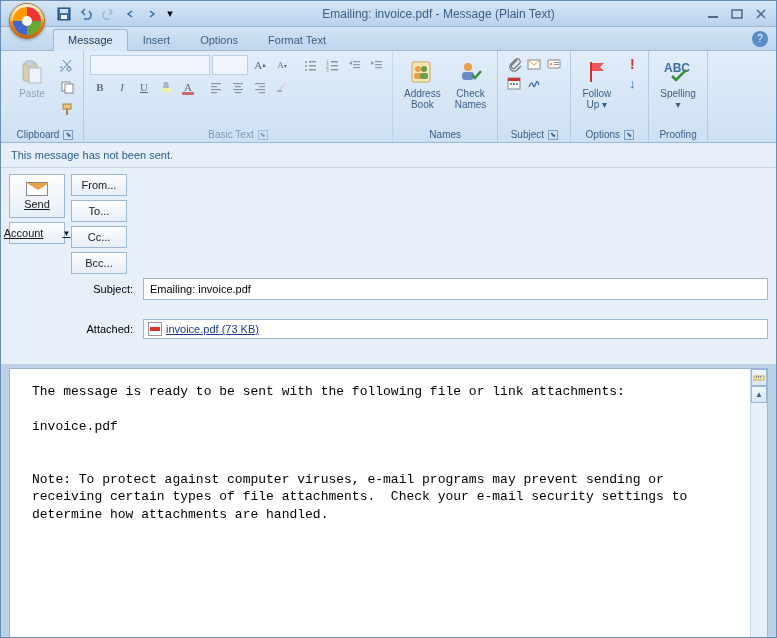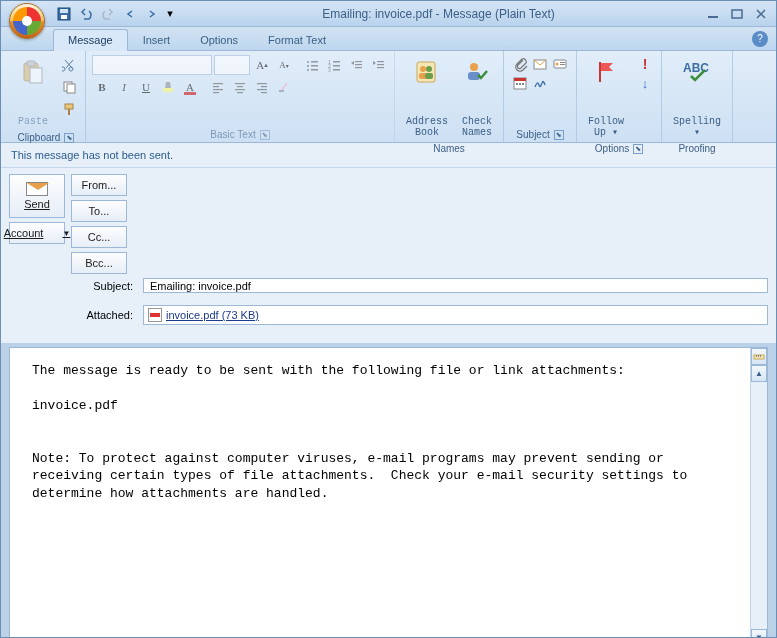--- a/index.html
+++ b/index.html
@@ -20,47 +20,47 @@
 .tab.active { background: #d8e8f8; border-color: #9db8d6; color: #1a3a5c; position:relative; }
 .tab.active::after{content:"";position:absolute;left:0;right:0;bottom:-1px;height:1px;background:#d8e8f8;}
 .help-btn{margin-left:auto;margin-right:8px;width:16px;height:16px;border-radius:50%;background:#5a8cc7;color:#fff;font-size:10px;display:flex;align-items:center;justify-content:center;cursor:pointer;align-self:center;}
 
 .ribbon { height: 92px; background: linear-gradient(#e1edf9,#cde0f3); display: flex; border-bottom: 1px solid #9db8d6; padding-left: 6px; }
 .group { border-right: 1px solid #b2cce6; padding: 4px 6px 0; display: flex; flex-direction: column; }
 .group-body { flex: 1; display: flex; align-items: flex-start; gap: 4px; }
 .group-label { text-align: center; font-size: 10px; color: #3b5f86; padding: 2px 0; display:flex;align-items:center;justify-content:center;gap:4px;}
 .group-label .dlg-launcher{width:10px;height:10px;border:1px solid #7ba0c7;cursor:pointer;font-size:7px;line-height:7px;color:#3b5f86;}
 
-.big-btn { display: flex; flex-direction: column; align-items: center; justify-content: center; padding: 2px 4px; cursor: pointer; border: 1px solid transparent; border-radius: 3px; min-width:38px;gap:28px;}
+.big-btn { display: flex; flex-direction: column; align-items: center; justify-content: center; padding: 2px 4px; cursor: pointer; border: 1px solid transparent; border-radius: 3px; min-width:38px;}
 .big-btn .ico { width: 28px; height: 28px; display:flex;align-items:center;justify-content:center;}
-.big-btn .lbl { font-size: 10px; color: #3b5f86; text-align: center; line-height: 11px; margin-top: 2px; font-family: Liberation Mono, monospace; }
+.big-btn .lbl { font-size: 10px; color: #3b5f86; text-align: center; line-height: 11px; margin-top: 2px; }
 .big-btn.disabled { opacity: .5; cursor: default; }
 
 .clipboard-side{display:flex;flex-direction:column;gap:2px;margin-left:2px;}
 .sm-btn{width:20px;height:20px;display:flex;align-items:center;justify-content:center;cursor:pointer;border:1px solid transparent;border-radius:2px;}
 
 .font-group .group-body{flex-direction:column;gap:2px;}
 .font-row{display:flex;gap:2px;align-items:center;}
 .font-combo{width:120px;height:20px;background:#fff;border:1px solid #9db8d6;}
 .size-combo{width:36px;height:20px;background:#fff;border:1px solid #9db8d6;}
 
 .include-side{display:flex;flex-direction:column;gap:1px;}
 .mini-btn{width:20px;height:18px;display:flex;align-items:center;justify-content:center;cursor:pointer;}
 .mini-row{display:flex;gap:0;}
 
 .infobar { background: #e7eff8; padding: 6px 10px; color: #2a5c8f; font-size: 11px; border-bottom: 1px solid #c3d6ea; }
 
 .compose { background: #e7eff8; padding: 6px 8px; }
-.compose-row { display: flex; align-items: center; margin-bottom: 12px; gap: 6px; }
+.compose-row { display: flex; align-items: center; margin-bottom: 19px; gap: 6px; }
 .fld-btn { width: 56px; height: 22px; background: linear-gradient(#fdfdfe,#e6eef7); border: 1px solid #9db8d6; font-size: 11px; cursor: pointer; text-align: center; line-height: 20px;color:#1a1a1a;}
 .send-btn { width: 56px; height: 44px; background: linear-gradient(#fdfdfe,#e6eef7); border: 1px solid #9db8d6; cursor: pointer; display:flex;flex-direction:column;align-items:center;justify-content:center;gap:2px;font-size:11px;text-decoration:underline;color:#1a1a1a;}
 .send-btn .env{width:22px;height:14px;background:#fff;border:1px solid #888;position:relative;}
 .send-btn .env::after{content:"";position:absolute;left:0;right:0;top:0;height:0;border-left:11px solid transparent;border-right:11px solid transparent;border-top:7px solid #e8a04a;}
 .account-btn{width:56px;height:22px;background:linear-gradient(#fdfdfe,#e6eef7);border:1px solid #9db8d6;cursor:pointer;font-size:11px;text-decoration:underline;display:flex;align-items:center;justify-content:center;gap:19px;color:#1a1a1a;}
-.text-input { flex: 1; height: 15px; border: 1px solid #9db8d6; background: #fff; padding: 2px 6px; font-size: 11px; font-family: inherit; }
+.text-input { flex: 1; height: 22px; border: 1px solid #9db8d6; background: #fff; padding: 2px 6px; font-size: 11px; font-family: inherit; }
 .lbl-right{width:56px;text-align:right;font-size:11px;padding-right:4px;}
 .attach-box{flex:1;height:20px;border:1px solid #9db8d6;background:#fff;display:flex;align-items:center;padding:0 4px;gap:4px;font-size:11px;}
 .pdf-ico{width:14px;height:14px;background:#fff;border:1px solid #999;position:relative;}
 .pdf-ico::after{content:"";position:absolute;left:1px;top:4px;width:10px;height:4px;background:#d33;}
 .attach-box a{color:#1a3a8c;text-decoration:underline;}
 
 .body-area{margin:4px 8px 8px;border:1px solid #9db8d6;background:#fff;height:300px;position:relative;display:flex;padding-left:8px;}
 .body-text{flex:1;padding:14px;font-family:"Courier New",monospace;font-size:13px;white-space:pre-wrap;line-height:1.35;overflow:auto;}
 .body-scroll{width:17px;background:#e7eff8;border-left:1px solid #c3d6ea;display:flex;flex-direction:column;}
 .sb-btn{height:17px;background:linear-gradient(#f2f7fc,#d6e5f5);border:1px solid #9db8d6;cursor:pointer;display:flex;align-items:center;justify-content:center;font-size:8px;color:#3b5f86;}

